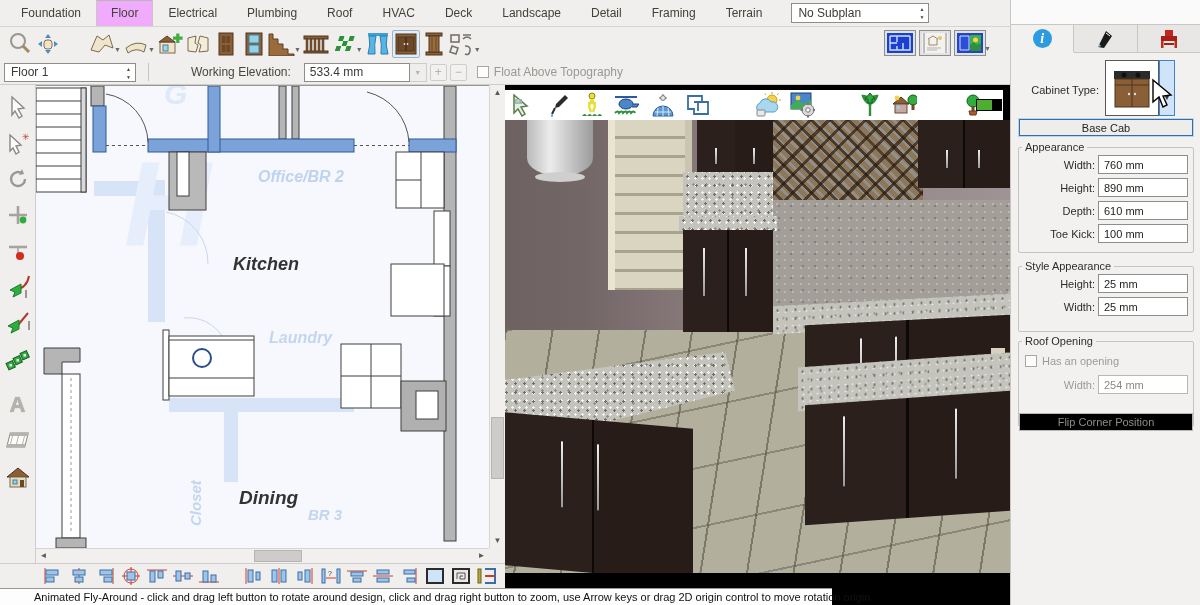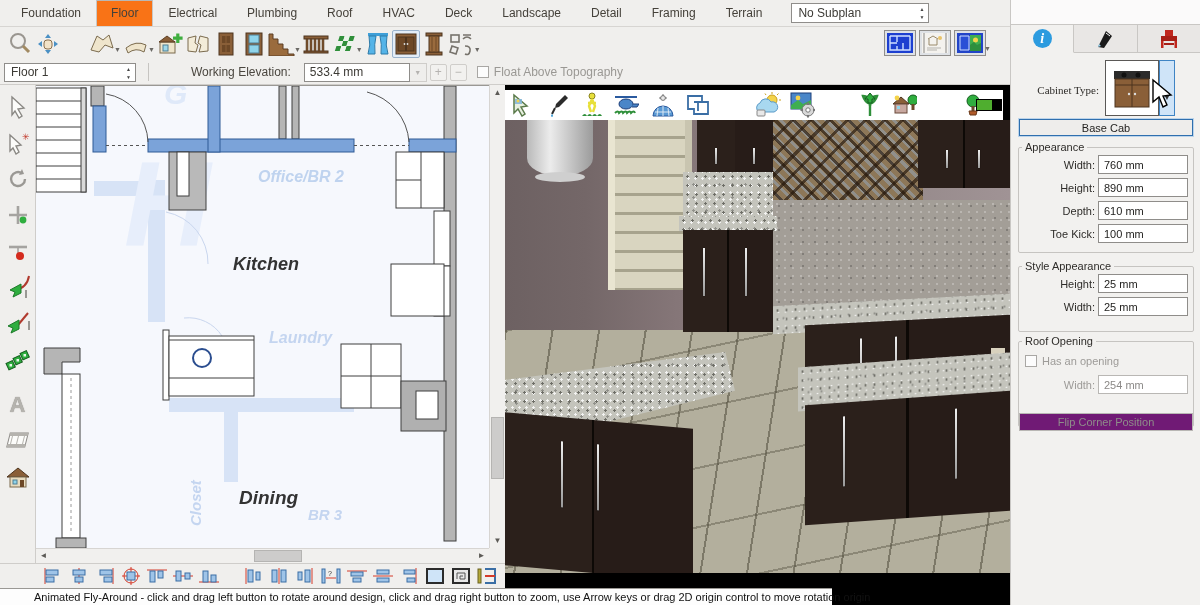--- a/index.html
+++ b/index.html
@@ -4,21 +4,21 @@
 <style>
   html,body{margin:0;padding:0;background:#888;}
   *{box-sizing:border-box;}
   .app{position:relative;width:1200px;height:605px;background:#f0efed;
        font-family:"Liberation Sans",sans-serif;font-size:12px;color:#3c3a35;overflow:hidden;}
 
   
   .tabbar{position:absolute;left:0;top:0;width:1010px;height:27px;background:#f0efed;
           border-bottom:1px solid #d7d5d2;display:flex;align-items:flex-end;padding-left:6px;}
   .mtab{padding:5px 14px 6px;border:1px solid transparent;border-bottom:none;color:#45413a;cursor:default;white-space:nowrap;}
-  .mtab.active{background:#f97316;border-color:#c9c7c4;border-top:2px solid #b9b7b4;font-weight:400;text-align:center;}
+  .mtab.active{background:#f0abfc;border-color:#c9c7c4;border-top:2px solid #b9b7b4;font-weight:400;text-align:center;}
   .subplan{margin-left:14px;margin-bottom:3px;width:138px;height:20px;background:#fff;border:1px solid #8f8d8a;
            display:flex;align-items:center;padding:0 6px;position:relative;}
   .subplan .spin{position:absolute;right:4px;top:1px;font-size:5px;line-height:8px;color:#444;text-align:center;}
 
   
   .toolbar1{position:absolute;left:0;top:28px;width:1010px;height:32px;display:flex;align-items:center;}
   .ti{width:28px;height:28px;display:flex;align-items:center;justify-content:center;flex:0 0 auto;}
   .caret{font-size:7px;color:#6b6965;margin:10px 1px 0 -2px;flex:0 0 auto;}
   .ti.sel{border:1px solid #9ab2cc;background:#e3edf8;border-radius:2px;}
   .tgap{flex:0 0 26px;}
@@ -107,40 +107,40 @@
 
   
   .sidebar{position:absolute;left:1010px;top:0;width:190px;height:605px;background:#f2f1ef;border-left:1px solid #c9c7c4;}
   .sb-top{position:absolute;left:0;top:0;width:190px;height:24px;background:#fbfafa;}
   .sb-tabs{position:absolute;left:0;top:24px;width:190px;height:29px;display:flex;}
   .sbtab{flex:1;border:1px solid #c9c7c4;border-left:none;background:#e9e7e5;display:flex;align-items:center;justify-content:center;}
   .sbtab.active{background:#f2f1ef;border-bottom:1px solid #f2f1ef;}
   .info-circle{width:19px;height:19px;border-radius:50%;background:#2c9bdf;color:#fff;font-family:"Liberation Serif",serif;
                font-size:14px;font-weight:bold;font-style:italic;display:flex;align-items:center;justify-content:center;}
   .ct-row{position:absolute;left:0;top:58px;width:190px;}
-  .ct-label{position:absolute;left:0;top:26px;width:88px;text-align:right;font-size:11px;color:#2e2c29;font-family:Liberation Serif, serif;}
+  .ct-label{position:absolute;left:0;top:26px;width:88px;text-align:right;font-size:11px;color:#2e2c29;}
   .ct-thumb{position:absolute;left:94px;top:2px;width:54px;height:56px;background:#fff;border:1px solid #5a5856;}
   .ct-dd{position:absolute;left:148px;top:2px;width:16px;height:56px;background:#cfe4f8;border:1px solid #3f84c4;
          display:flex;align-items:flex-end;justify-content:center;font-size:7px;color:#333;padding-bottom:14px;}
   .cursor{position:absolute;left:138px;top:20px;pointer-events:none;}
   .basecab{position:absolute;left:8px;top:119px;width:174px;height:17px;background:#eeedeb;border:1px solid #2f6fae;
            box-shadow:0 0 0 1px #bcd4ea;font-size:11px;color:#1f1e1c;display:flex;align-items:center;justify-content:center;}
   fieldset{position:absolute;left:7px;width:176px;border:1px solid #c6c4c1;border-radius:2px;margin:0;padding:2px 0 14px;}
   fieldset legend{font-size:11px;color:#2e2c29;padding:0 3px;margin-left:3px;}
   .fs-app{top:141px;height:112px;}
   .fs-style{top:260px;height:72px;}
   .fs-desk{top:335px;height:92px;}
   .frow{position:relative;height:23px;}
   .frow .flabel{position:absolute;right:98px;top:4px;font-size:11px;color:#2e2c29;white-space:nowrap;}
   .frow input{position:absolute;right:5px;top:0;width:90px;height:19px;border:1px solid #8f8d8a;font-size:11px;
               padding:0 5px;font-family:"Liberation Sans",sans-serif;color:#1d1c1a;background:#fff;}
   .frow.dis .flabel{color:#9d9b98;}
   .frow.dis input{border-color:#b9b7b4;color:#8b8987;}
   .deskcb{display:flex;align-items:center;margin:6px 0 8px 6px;color:#9d9b98;font-size:11px;text-align:center;}
-  .flipbtn{position:absolute;left:8px;top:413px;width:174px;height:18px;background:#701a75;border:1px solid #b9b7b4;
+  .flipbtn{position:absolute;left:8px;top:413px;width:174px;height:18px;background:#000000;border:1px solid #b9b7b4;
            color:#8f8d8a;font-size:11px;display:flex;align-items:center;justify-content:center;}
 
   svg{display:block;}
   text{font-family:"Liberation Sans",sans-serif;}
 </style>
 </head>
 <body>
 
 <div class="app">
 

